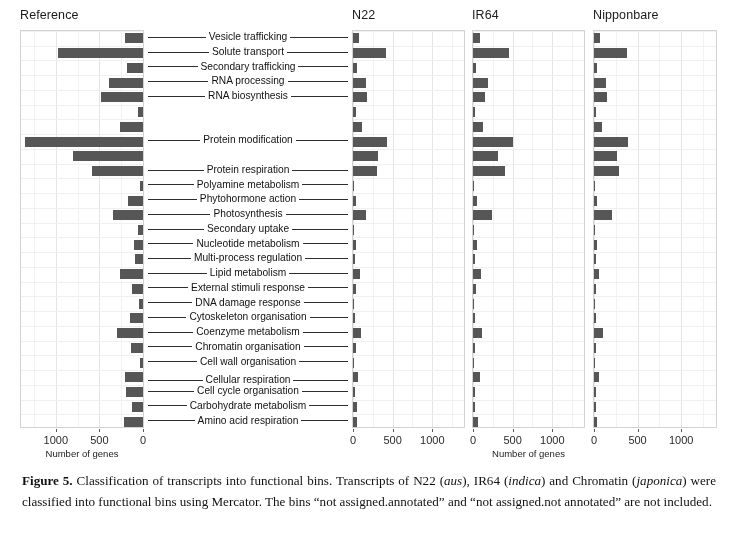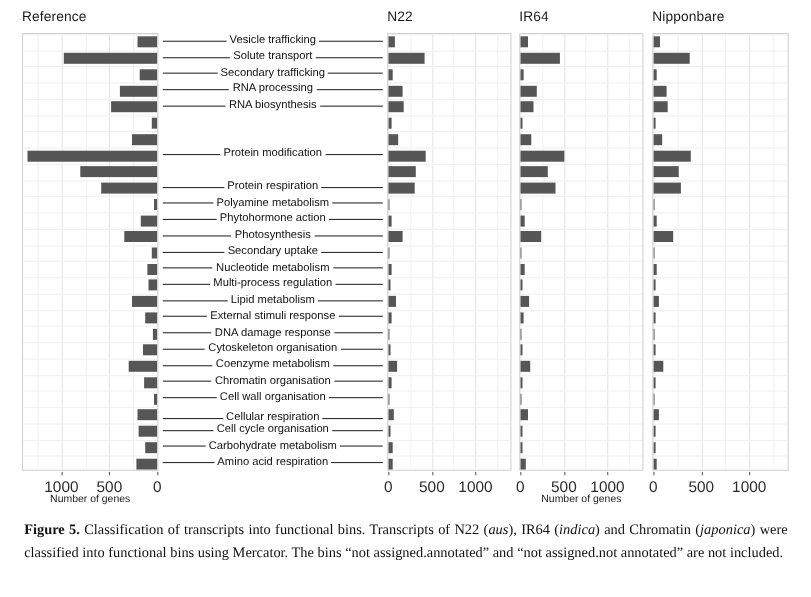--- a/index.html
+++ b/index.html
@@ -57,21 +57,21 @@
   }
   .bar {
     position: absolute;
     background: #565656;
     height: 10px;
   }
 
   
   .tick-label {
     position: absolute;
-    font-size: 14px;
+    font-size: 11px;
     color: #2b2b2b;
     text-align: center;
     white-space: nowrap;
     transform: translateX(-50%);
   }
   .tick-mark {
     position: absolute;
     width: 1px;
     height: 3px;
     background: #5a5a5a;

